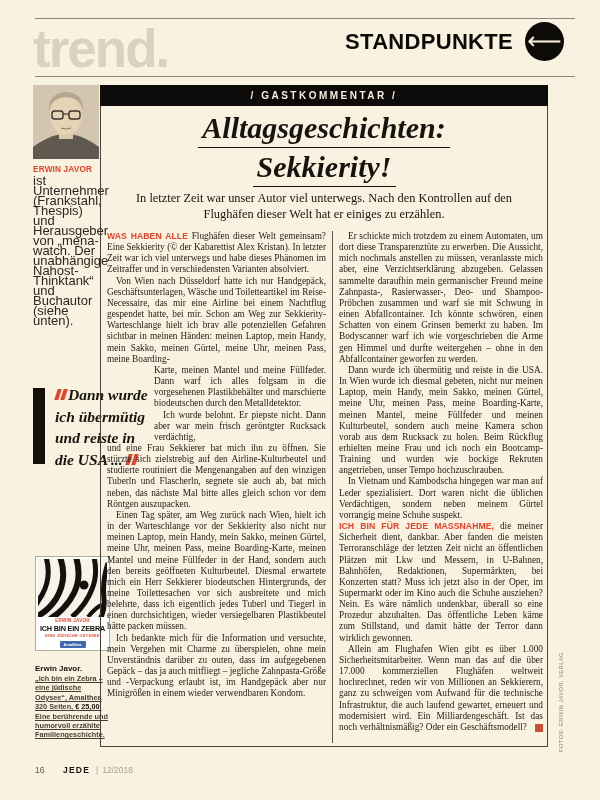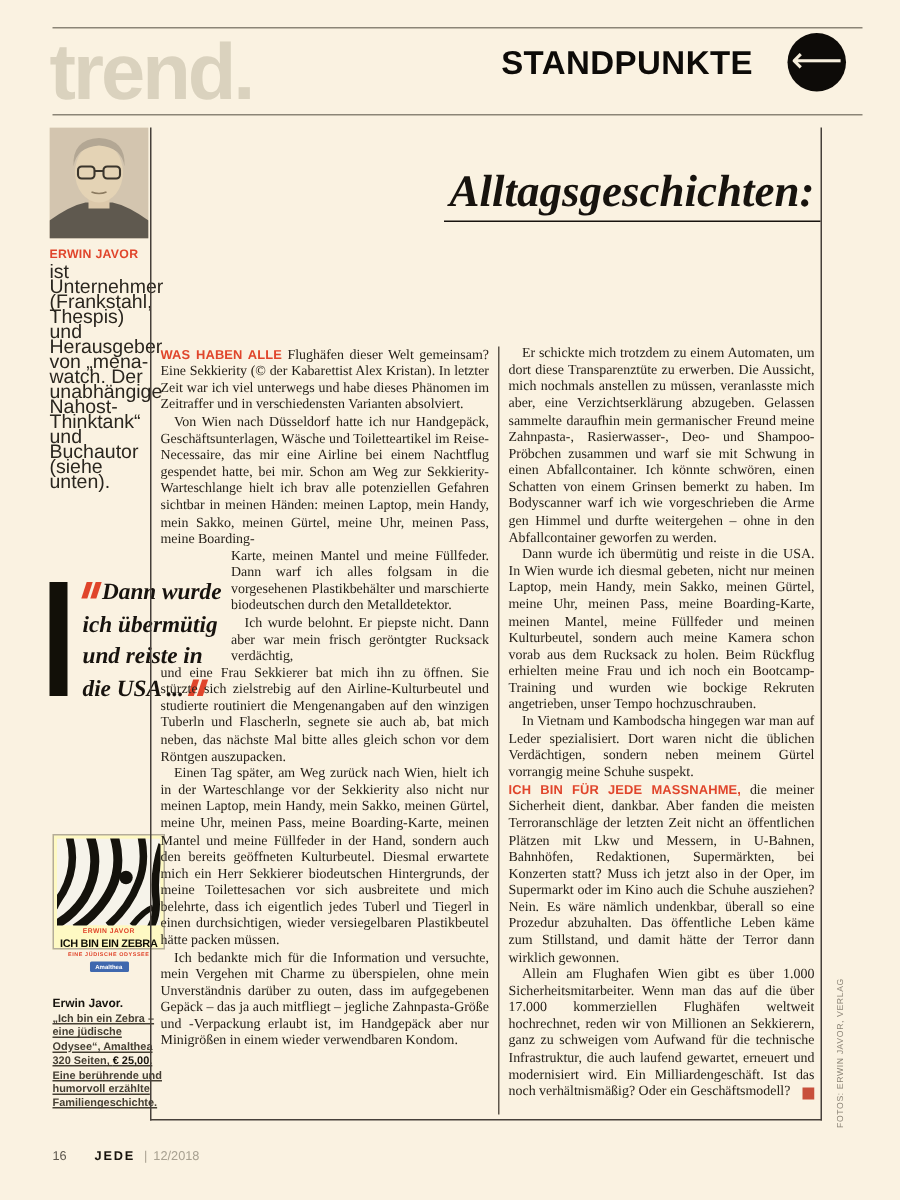--- a/index.html
+++ b/index.html
@@ -1,53 +1,53 @@
 <!DOCTYPE html>
 <html><head>
 <meta charset="utf-8">
 <style>
   html,body{margin:0;padding:0;}
   body{width:600px;height:800px;position:relative;background:#FAF2E1;font-family:"Liberation Sans",sans-serif;overflow:hidden;}
 
   
   .rule{position:absolute;left:35px;width:540px;height:1px;background:#8b8577;}
   .logo{position:absolute;left:33px;top:22px;font-size:53px;font-weight:bold;letter-spacing:-2px;color:#DAD2BE;line-height:1;}
-  .section-wrap{position:absolute;right:36px;top:22px;display:flex;align-items:center;gap:23px;}
+  .section-wrap{position:absolute;right:36px;top:22px;display:flex;align-items:center;gap:12px;}
   .section-label{font-size:22px;font-weight:800;color:#0d0b08;letter-spacing:0.3px;}
   .arrow-circle{width:39px;height:39px;border-radius:50%;background:#0d0b08;display:flex;align-items:center;justify-content:center;}
   .arrow-circle span{color:#F6EEDC;font-size:24px;line-height:1;margin-top:-2px;}
 
   
   .author-photo{position:absolute;left:33px;top:85px;width:66px;height:74px;}
   .bio{position:absolute;left:33px;top:165px;width:70px;}
   .bio-name{color:#E0452B;font-weight:bold;font-size:8.2px;letter-spacing:0.2px;margin-bottom:2px;}
   .bio-text{font-size:13px;line-height:10px;color:#2a261f;font-weight:normal;}
 
   .pullquote{position:absolute;left:33px;top:384px;width:126px;display:flex;}
   .pq-bar{width:12px;height:76px;background:#121008;margin-top:4px;flex:none;}
   .pq-text{margin-left:10px;font-family:"Liberation Serif",serif;font-style:italic;font-weight:bold;font-size:15.5px;line-height:21.5px;color:#17130e;width:102px;}
   .qmark{display:inline-block;width:3.5px;height:11px;background:#E0452B;transform:skewX(-18deg);margin:0 1px;}
   .qmark.first{margin-right:3px;}
 
-  .book-cover{position:absolute;left:35px;top:556px;width:75px;height:77px;background:#fef9c3;border:1px solid #b4ac9a;box-sizing:border-box;}
+  .book-cover{position:absolute;left:35px;top:556px;width:75px;height:95px;background:#ffffff;border:1px solid #b4ac9a;box-sizing:border-box;}
   .cover-art{position:absolute;left:2px;top:2px;width:69px;height:58px;}
   .cover-author{position:absolute;left:0;top:61px;width:100%;text-align:center;font-size:4.5px;font-weight:bold;color:#E0452B;letter-spacing:0.3px;}
   .cover-title{position:absolute;left:0;top:67px;width:100%;text-align:center;font-size:7.3px;font-weight:900;color:#131109;letter-spacing:-0.2px;}
   .cover-subtitle{position:absolute;left:0;top:77px;width:100%;text-align:center;font-size:3.6px;font-weight:bold;color:#E0452B;letter-spacing:0.4px;}
   .publisher-chip{position:absolute;left:50%;top:84px;transform:translateX(-50%);background:#3f68ae;color:#fff;font-size:4px;font-weight:bold;padding:1px 4px;border-radius:1px;}
 
   .book-info{position:absolute;left:35px;top:664px;width:80px;}
   .book-info-name{font-size:8px;font-weight:bold;color:#16130d;margin-bottom:1px;}
   .book-info-text{font-size:7.3px;line-height:9.4px;color:#453f33;font-weight:bold;text-decoration:underline;text-decoration-thickness:0.5px;}
   .book-price{color:#16130d;}
 
   
   .article{position:absolute;left:100px;top:85px;width:448px;height:662px;border:1px solid #46403a;border-top:none;box-sizing:border-box;}
   .kicker{position:absolute;left:-1px;top:0;width:448px;height:21px;background:#0c0b09;color:#F5EEE0;font-size:10px;font-weight:bold;letter-spacing:2.5px;text-align:center;line-height:22px;}
-  .title-block{position:absolute;left:0;top:24px;width:100%;text-align:right;font-family:"Liberation Serif",serif;}
+  .title-block{position:absolute;left:0;top:24px;width:100%;text-align:center;font-family:"Liberation Serif",serif;}
   .title-line{display:inline-block;font-style:italic;font-weight:bold;font-size:30px;line-height:37px;color:#17130e;border-bottom:1.6px solid #17130e;padding:0 4px 1px 4px;}
   .intro{position:absolute;left:50%;top:106px;transform:translateX(-50%);width:398px;text-align:center;font-family:"Liberation Serif",serif;font-size:12.4px;line-height:15.5px;color:#17130e;}
 
   .cols{position:absolute;left:6px;top:146px;width:436px;height:512px;display:flex;gap:13px;overflow:hidden;justify-content:center;}
   .col{font-family:"Liberation Serif",serif;font-size:9.3px;line-height:11.15px;text-align:justify;color:#26211a;}
   .col1{width:219px;flex:none;}
   .col2{width:204px;flex:none;}
   .colrule{position:absolute;left:231px;top:146px;width:1px;height:512px;background:#5e574c;}
   .col p{margin:0;}
   .ind{text-indent:9px;}
@@ -120,23 +120,26 @@
   <div class="cover-subtitle">EINE JÜDISCHE ODYSSEE</div>
   <div class="publisher-chip">Amalthea</div>
 </div>
 
 <div class="book-info">
   <div class="book-info-name">Erwin Javor.</div>
   <div class="book-info-text"><span>„Ich bin ein Zebra – eine jüdische Odysee“, Amalthea 320 Seiten, </span><span class="book-price">€ 25,00.</span><span> Eine berührende und humorvoll erzählte Familiengeschichte.</span></div>
 </div>
 
 <div class="article">
+  <div class="kicker">/ GASTKOMMENTAR /</div>
   <div class="title-block">
     <span class="title-line">Alltagsgeschichten:</span><br>
+    <span class="title-line">Sekkierity!</span>
   </div>
+  <div class="intro">In letzter Zeit war unser Autor viel unterwegs. Nach den Kontrollen auf den Flughäfen dieser Welt hat er einiges zu erzählen.</div>
 
   <div class="colrule"></div>
   <div class="cols">
     <div class="col col1">
       <p><span class="lead-label">WAS HABEN ALLE</span><span> Flughäfen dieser Welt gemeinsam? Eine Sekkierity (© der Kabarettist Alex Kristan). In letzter Zeit war ich viel unterwegs und habe dieses Phänomen im Zeitraffer und in verschiedensten Varianten absolviert.</span></p>
       <p class="ind">Von Wien nach Düsseldorf hatte ich nur Handgepäck, Geschäftsunterlagen, Wäsche und Toiletteartikel im Reise-Necessaire, das mir eine Airline bei einem Nachtflug gespendet hatte, bei mir. Schon am Weg zur Sekkierity-Warteschlange hielt ich brav alle potenziellen Gefahren sichtbar in meinen Händen: meinen Laptop, mein Handy, mein Sakko, meinen Gürtel, meine Uhr, meinen Pass, meine Boarding-</p>
       <div class="wrap-seg">
         <p>Karte, meinen Mantel und meine Füllfeder. Dann warf ich alles folgsam in die vorgesehenen Plastikbehälter und marschierte biodeutschen durch den Metalldetektor.</p>
         <p class="ind">Ich wurde belohnt. Er piepste nicht. Dann aber war mein frisch geröntgter Rucksack verdächtig,</p>
       </div>

